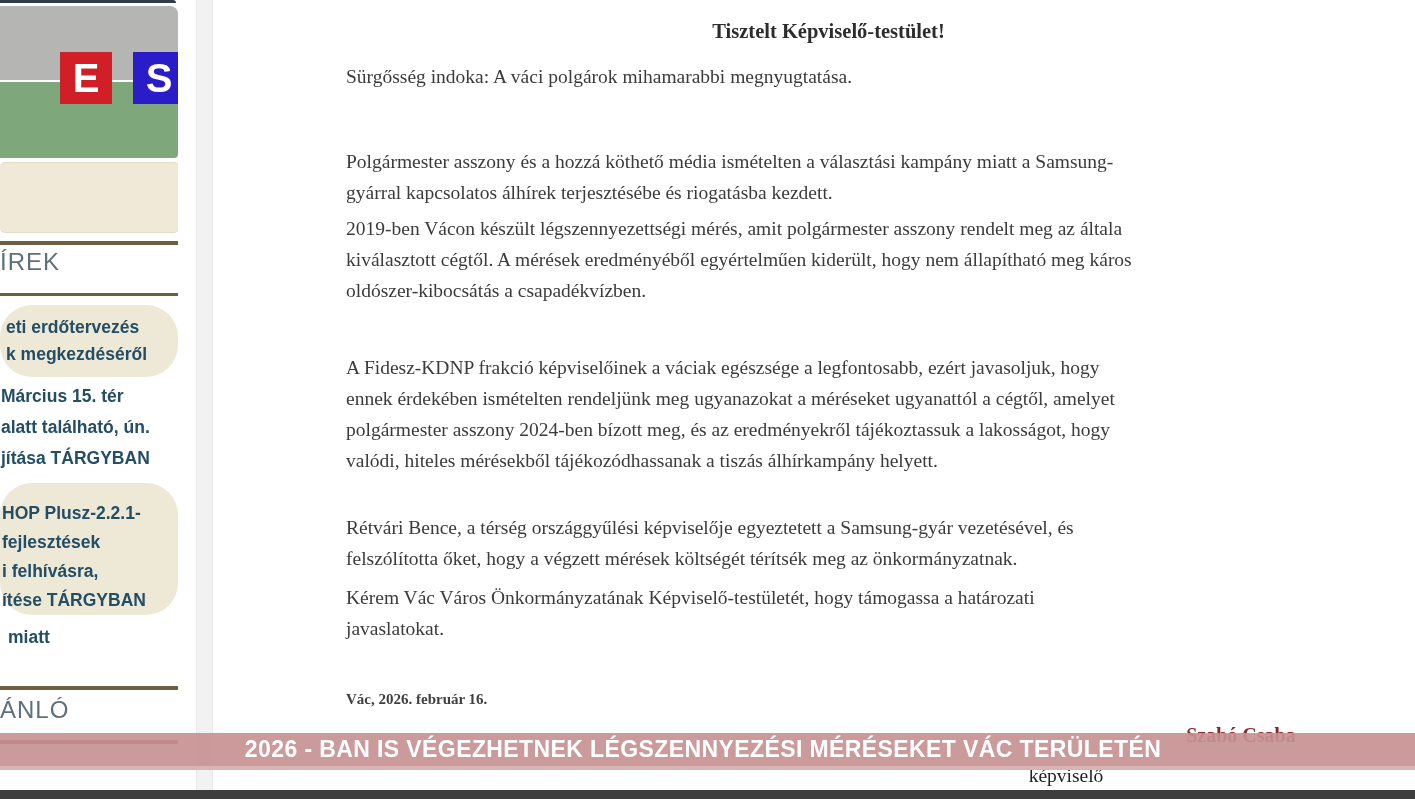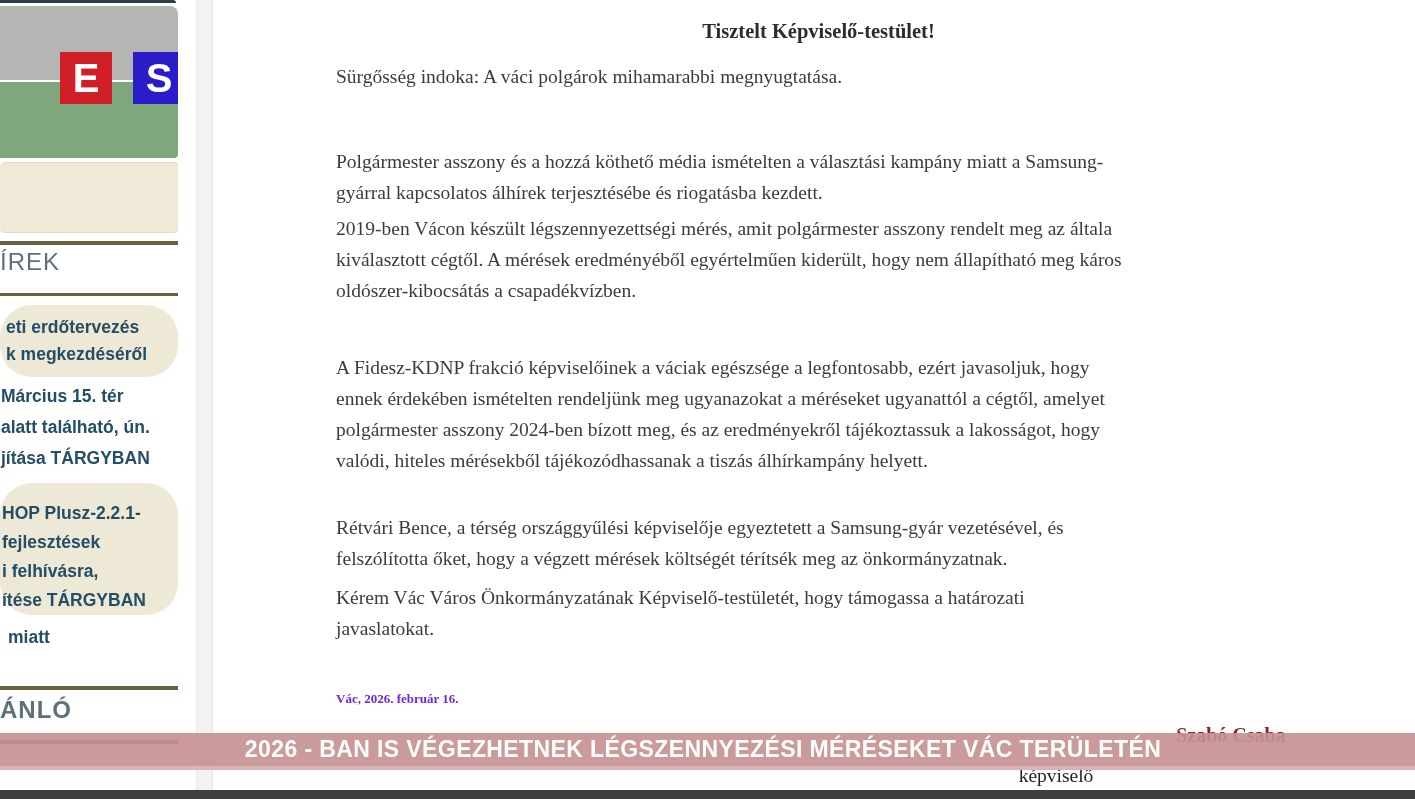--- a/index.html
+++ b/index.html
@@ -19,45 +19,45 @@
   .logo-e{left:60px;background:#d01f26;}
   .logo-s{left:133px;background:#2a1cc8;}
   .divider{position:absolute;left:0;width:178px;background:#6b6040;}
   .d1{top:241px;height:4px;}
   .d2{top:293px;height:3px;}
   .d3{top:686px;height:4px;}
   .d-under-banner{top:740px;height:4px;background:#7a403a;}
   .side-head{position:absolute;left:0;margin:0;font-size:24px;font-weight:400;
              color:#5d707c;letter-spacing:1px;white-space:nowrap;}
   .head-news{top:248px;}
-  .head-rec{top:696px;font-weight:bold;}
+  .head-rec{top:696px;}
   .side-item{position:absolute;left:0;display:block;text-decoration:none;
              font-weight:bold;color:#234e66;white-space:pre-line;font-size:17.5px;border-radius:32px;}
   .item-0{top:305px;width:178px;height:72px;background:#eee8d6;line-height:27px;padding:9px 0 0 6px;box-sizing:border-box;}
   .item-1{top:381px;line-height:31px;padding-left:1px;}
   .item-2{top:483px;width:178px;height:132px;background:#eee8d6;line-height:29px;padding:16px 0 0 2px;box-sizing:border-box;}
   .item-3{top:625px;padding-left:8px;line-height:24px;}
 
   
   .col-gap{position:absolute;left:196px;top:0;width:15px;height:799px;background:#f2f2f2;
            border-left:1px solid #e9e9e9;border-right:1px solid #e9e9e9;}
 
   
-  .doc{position:absolute;left:336px;top:0;width:965px;height:799px;
+  .doc{position:absolute;left:346px;top:0;width:965px;height:799px;
        font-family:"Liberation Serif","DejaVu Serif",serif;color:#3b3b3b;text-decoration:underline;}
   .doc-title{position:absolute;top:20px;left:0;width:100%;margin:0;text-align:center;
              font-size:20.5px;font-weight:bold;color:#2c2c2c;}
   .para{position:absolute;left:0;margin:0;width:100%;font-size:19.5px;line-height:31px;white-space:pre-line;}
   .p1{top:61px;}
   .p2{top:146px;}
   .p3{top:213px;}
   .p4{top:352px;}
   .p5{top:512px;}
   .p6{top:582px;}
-  .date-line{position:absolute;top:691px;left:0;font-size:13px;font-weight:bold;color:#6d28d9;}
+  .date-line{position:absolute;top:691px;left:0;font-size:15px;font-weight:bold;color:#404040;}
   .sig-name{position:absolute;top:724px;left:745px;width:300px;text-align:center;
             font-size:20px;font-weight:bold;color:#8a2424;}
   .sig-role{position:absolute;top:765px;left:620px;width:200px;text-align:center;
             font-size:19.5px;color:#222;}
 
   
   .banner{position:absolute;left:0;top:733px;width:1415px;height:33px;z-index:5;
           background:rgba(199,145,147,0.92);border-bottom:4px solid rgba(221,185,186,0.85);}
   .banner-text{position:absolute;left:703px;top:3px;transform:translateX(-50%);
                white-space:nowrap;color:#ffffff;font-weight:bold;font-size:23px;

